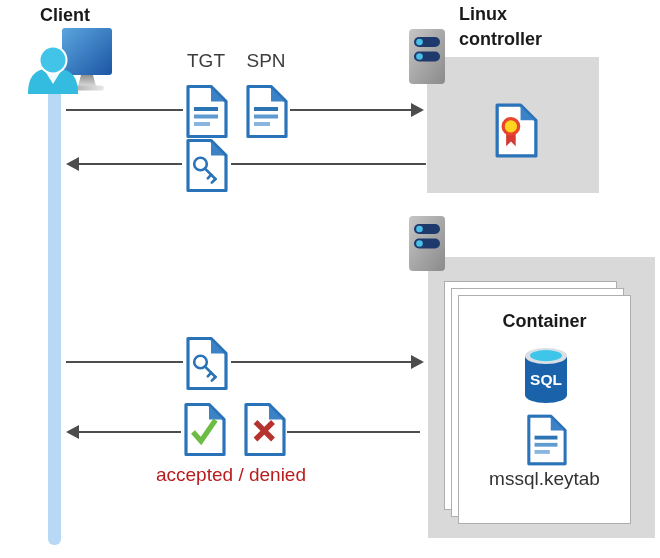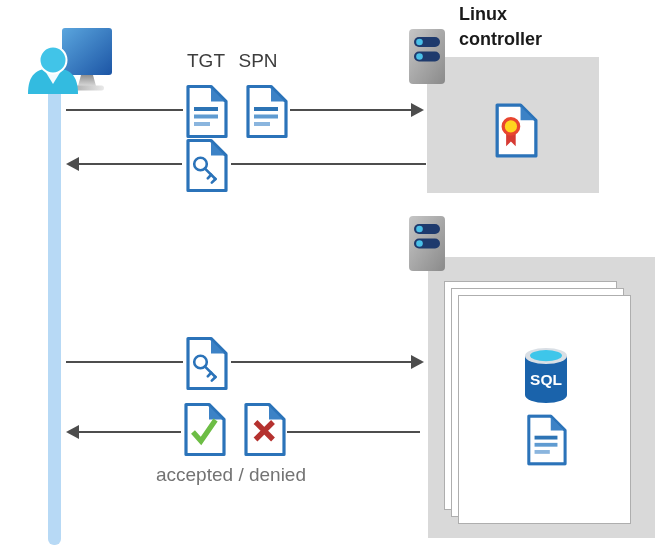--- a/index.html
+++ b/index.html
@@ -20,21 +20,21 @@
   .tri{position:absolute;width:0;height:0;border-top:7px solid transparent;border-bottom:7px solid transparent;}
   .tri-r{border-left:13px solid var(--arrow-gray,#4d4d4d);}
   .tri-l{border-right:13px solid var(--arrow-gray,#4d4d4d);}
   .card{
     position:absolute;width:173px;height:229px;background:#fff;
     border:1px solid #aeaeae;box-sizing:border-box;
   }
   .icon{position:absolute;}
   .container-title{position:absolute;left:0;top:13px;width:100%;text-align:center;}
   .keytab-label{position:absolute;left:0;top:172px;width:100%;text-align:center;color:#333;font-size:19px;}
-  .result-label{color:#737373;}
+  .result-label{color:#b91c1c;}
 </style>
 </head>
 <body>
 
 <div class="stage">
 
   <svg width="0" height="0" style="position:absolute" aria-hidden="true">
     <defs>
       <linearGradient id="g-mon" x1="0" y1="0" x2="1" y2="1">
         <stop offset="0" stop-color="#5ba6de"></stop>
@@ -94,20 +94,21 @@
 
       <symbol id="sym-doc-cert" viewBox="0 0 44 54">
         <path d="M4 2 H27 L42 17 V52 H4 Z" fill="#fff" stroke="#2b73b9" stroke-width="3.2" stroke-linejoin="round"></path>
         <path d="M27 3.5 V17 H40.5 Z" fill="#3c82c6"></path>
         <path d="M12.8 28.5 H22.2 V42.5 L17.5 37.8 L12.8 42.5 Z" fill="#d63a33"></path>
         <circle cx="17.5" cy="23" r="7.6" fill="#ffd51f" stroke="#e8452f" stroke-width="3.2"></circle>
       </symbol>
     </defs>
   </svg>
 
+  <div class="abs label-bold center" style="left:20px;top:3px;width:90px">Client</div>
 
   <div class="lifeline"></div>
 
   <svg class="icon" style="left:26px;top:27px;width:88px;height:68px" viewBox="0 0 88 68">
     <rect x="36" y="1" width="50" height="47" rx="3" fill="url(#g-mon)"></rect>
     <polygon points="55,48 67,48 70,59 52,59" fill="url(#g-neck)"></polygon>
     <rect x="46" y="58.5" width="32" height="5" rx="2.5" fill="url(#g-base)"></rect>
     <path d="M2 67 C2 48 10 41 27 41 C44 41 52 48 52 67 Z" fill="#33bbe0"></path>
     <polygon points="17.5,41.5 36.5,41.5 27,57" fill="#f3fbfe"></polygon>
     <circle cx="27" cy="33" r="13.5" fill="#41c4e8" stroke="#ffffff" stroke-width="2"></circle>
@@ -124,33 +125,35 @@
   <div class="abs label-bold" style="left:459px;top:2px;width:120px">Linux controller</div>
 
   <div class="gray-box" style="left:428px;top:257px;width:227px;height:281px"></div>
   <svg class="icon" style="left:408px;top:215px;width:38px;height:57px" viewBox="0 0 38 57">
     <use href="#sym-server"></use>
   </svg>
 
   <div class="card" style="left:444px;top:281px"></div>
   <div class="card" style="left:451px;top:288px"></div>
   <div class="card" style="left:458px;top:295px">
+    <div class="container-title label-bold">Container</div>
     <svg class="icon" style="left:64px;top:50px;width:46px;height:58px" viewBox="0 0 46 58">
       <path d="M2 10 v39 a21 8 0 0 0 42 0 v-39 z" fill="#1a63ab"></path>
       <ellipse cx="23" cy="10" rx="21" ry="8" fill="#d9dfe5"></ellipse>
       <ellipse cx="23" cy="9.6" rx="16" ry="5.6" fill="#3ec6ea"></ellipse>
       <text x="23" y="39" text-anchor="middle" font-size="15.5" font-weight="700" fill="#ffffff">SQL</text>
     </svg>
     <svg class="icon" style="left:66px;top:118px;width:42px;height:52px" viewBox="0 0 44 54">
       <use href="#sym-doc-lines"></use>
     </svg>
+    <div class="keytab-label">mssql.keytab</div>
   </div>
 
   <div class="abs label-reg center" style="left:176px;top:50px;width:60px">TGT</div>
-  <div class="abs label-reg center" style="left:228px;top:50px;width:60px">SPN</div>
+  <div class="abs label-reg center" style="left:236px;top:50px;width:60px">SPN</div>
 
   <div class="hline" style="left:66px;top:109px;width:117px"></div>
   <div class="hline" style="left:290px;top:109px;width:121px"></div>
   <div class="tri tri-r" style="left:411px;top:103px"></div>
   <svg class="icon" style="left:184px;top:84px;width:44px;height:55px" viewBox="0 0 44 54">
       <use href="#sym-doc-lines"></use>
     </svg>
   <svg class="icon" style="left:244px;top:84px;width:44px;height:55px" viewBox="0 0 44 54">
       <use href="#sym-doc-lines"></use>
     </svg>

